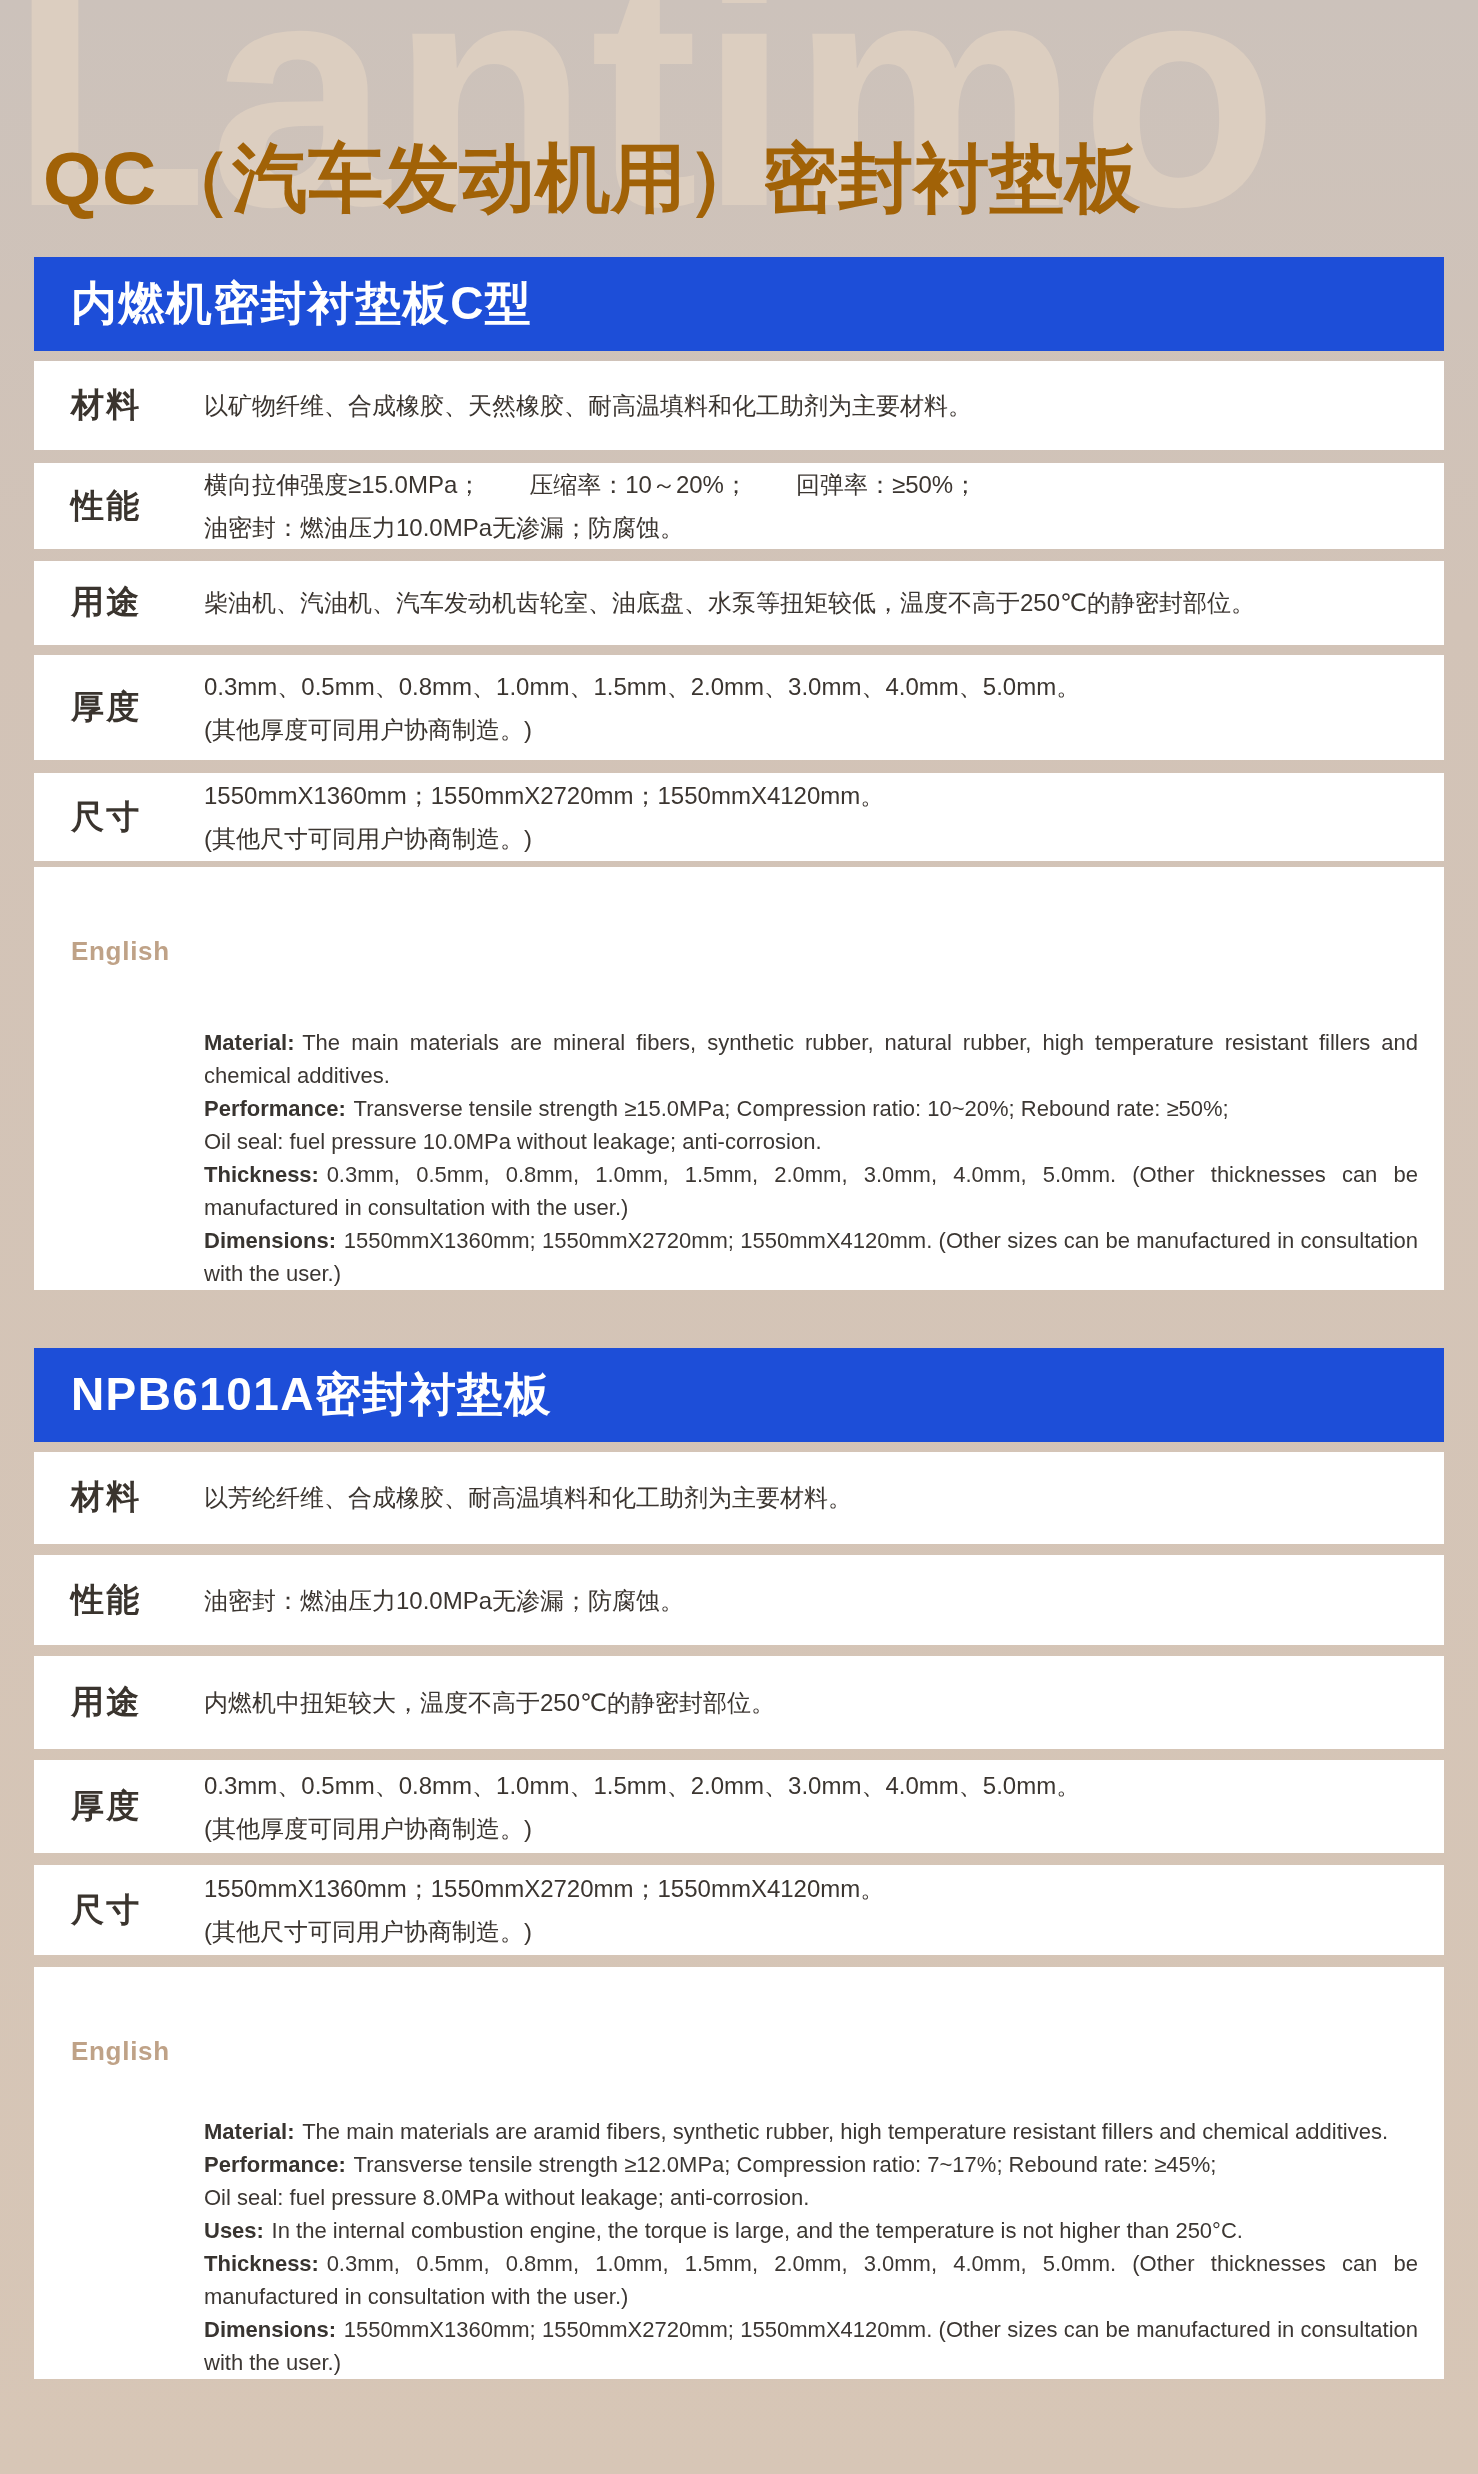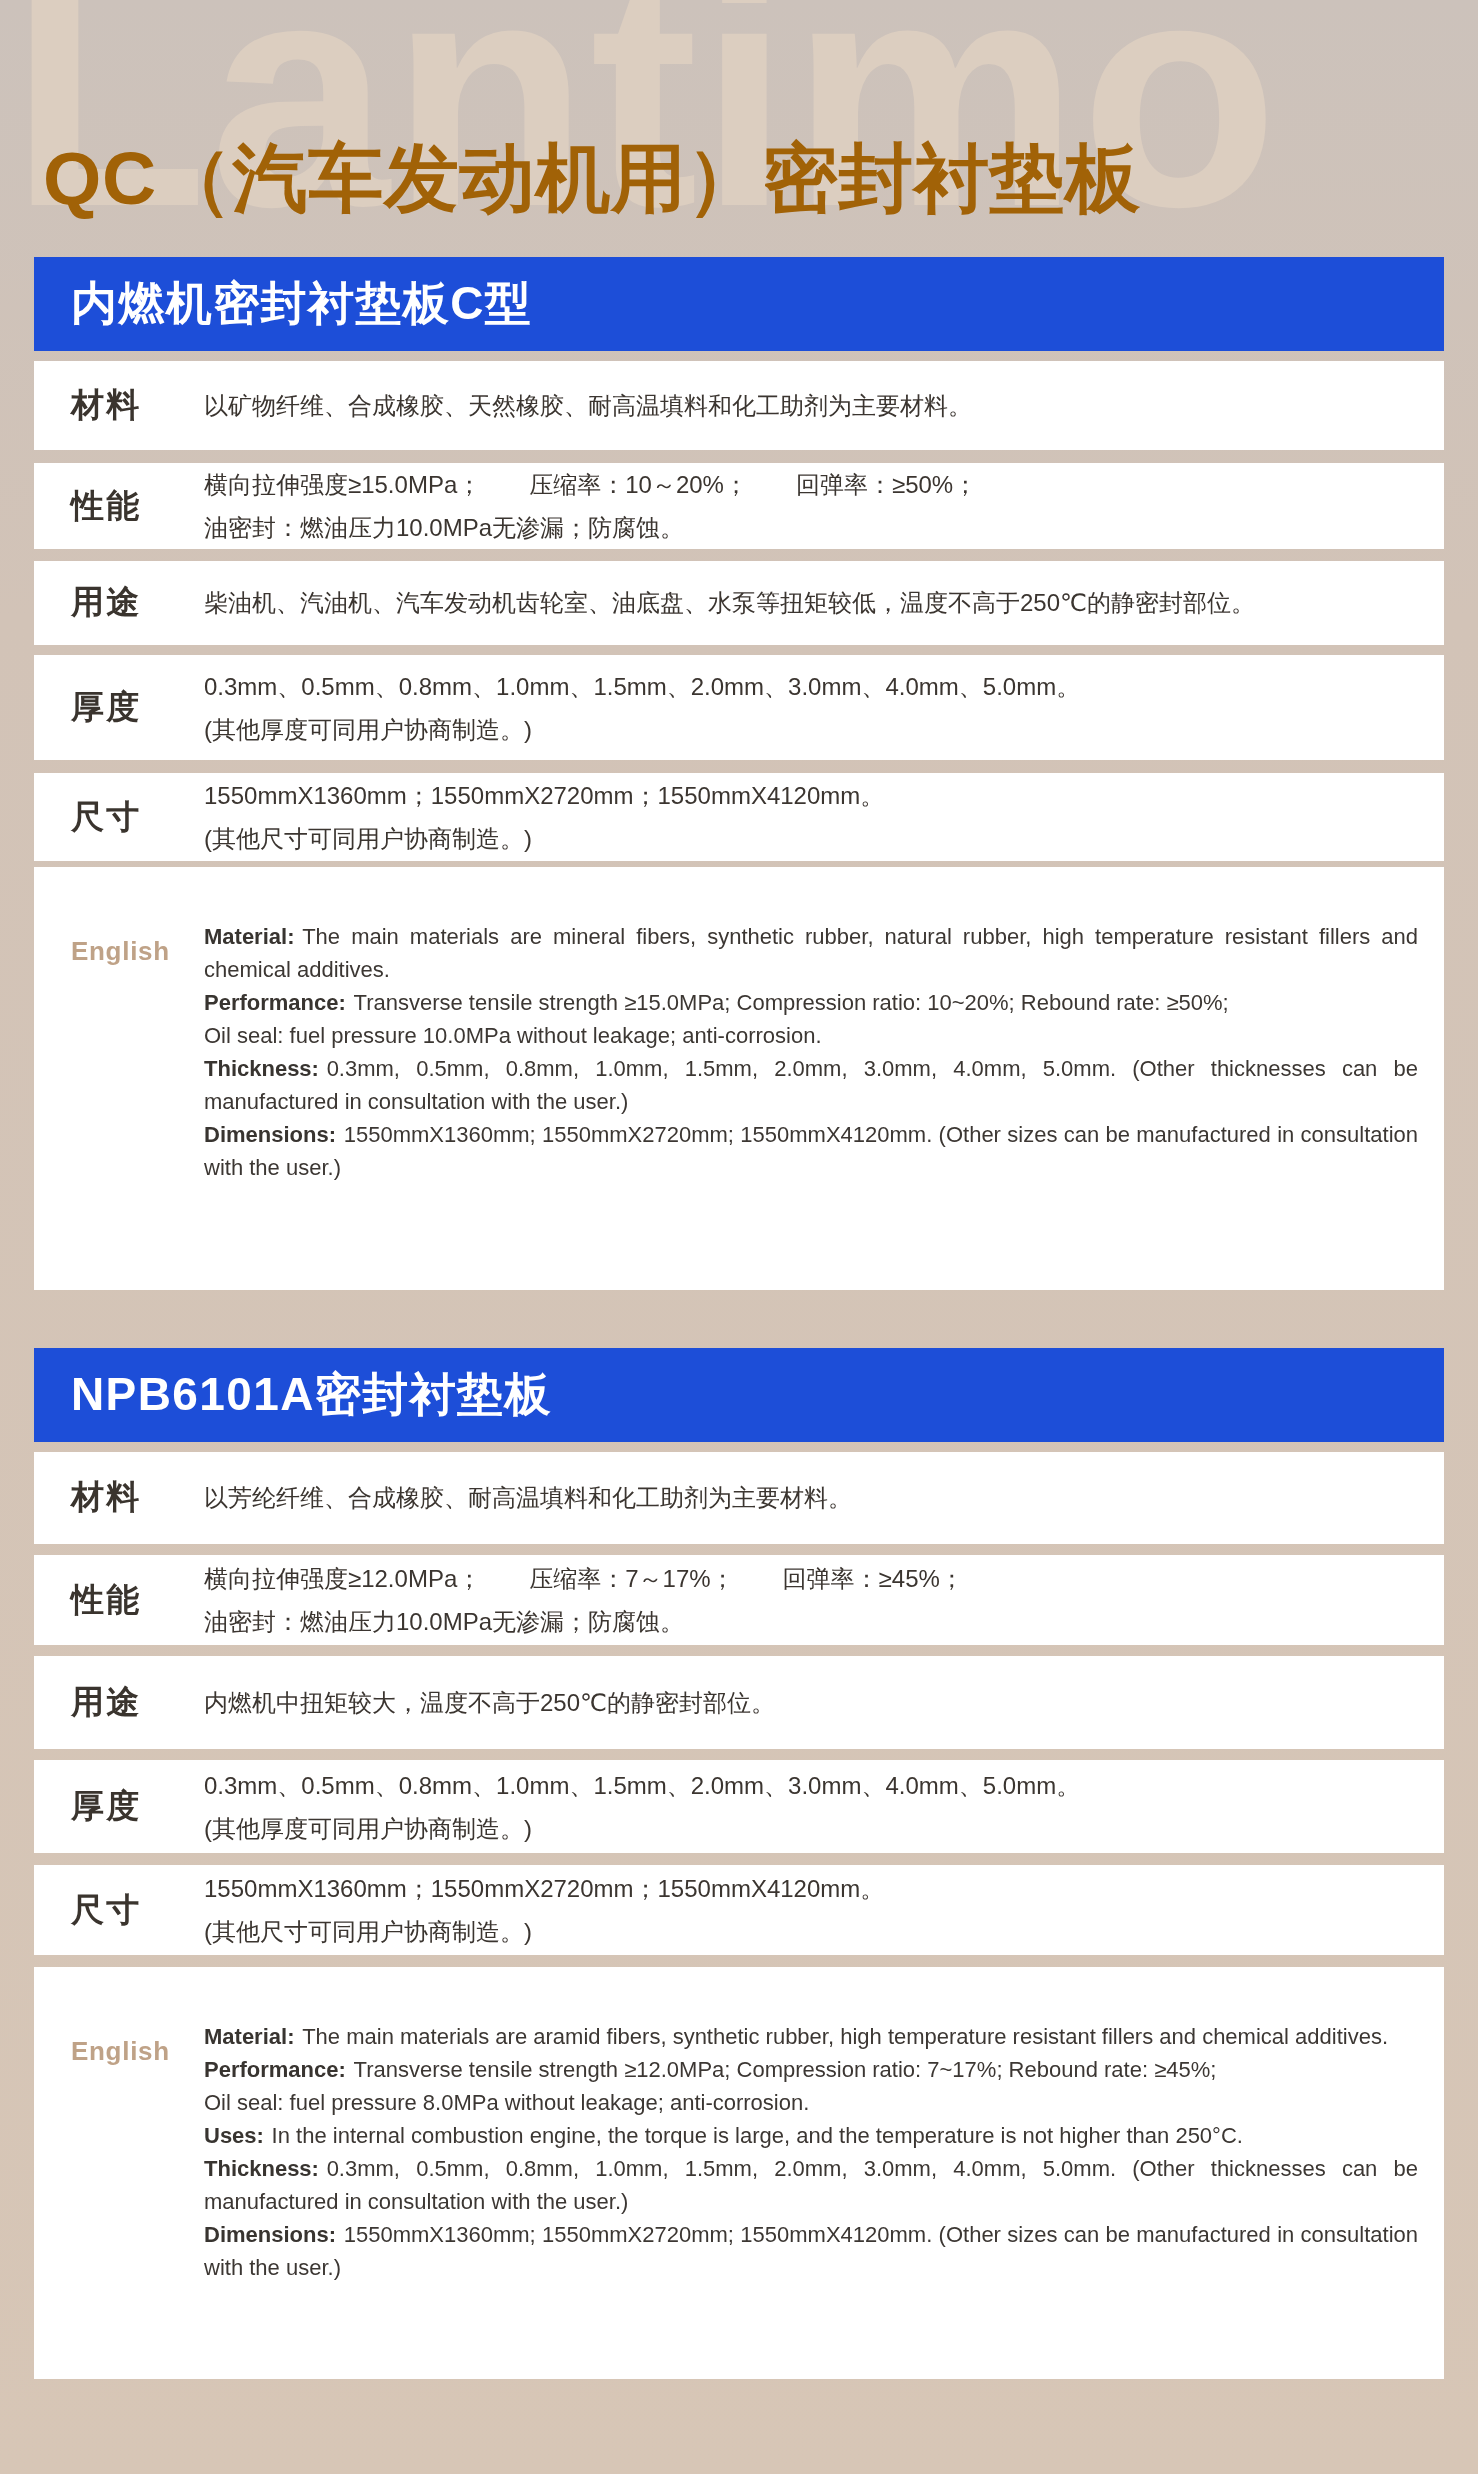--- a/index.html
+++ b/index.html
@@ -47,21 +47,21 @@
     padding-right:7.2px;box-sizing:border-box;
   }
   .content-cell p{
     margin:0;font-size:24px;line-height:43px;color:#3b3530;white-space:nowrap;
   }
   .english-row .label-cell{align-items:flex-start;}
   .english-label{
     margin-top:69px;font-size:26px;font-weight:bold;color:#bfa287;letter-spacing:0.7px;
   }
   .english-content{
-    justify-content:flex-start;padding:53px 26px 0 0;
+    justify-content:flex-end;padding:53px 26px 0 0;
   }
   .english-content p{
     font-size:22px;line-height:33px;color:#3c3733;
     white-space:normal;text-align:justify;margin:0;
   }
   .english-content strong{font-weight:bold;color:#383430;}
   .english-content strong:not(:empty){margin-right:0.35em;}
 </style>
 </head>
 <body>
@@ -151,21 +151,20 @@
       <div class="content-cell">
         <p>以芳纶纤维、合成橡胶、耐高温填料和化工助剂为主要材料。</p>
       </div>
     </div>
 
     <div class="row" style="min-height:90px;margin-bottom:10.8px;">
       <div class="label-cell">
         <span class="label-text">性能</span>
       </div>
       <div class="content-cell">
-        <p>横向拉伸强度≥12.0MPa；　　压缩率：7～17%；　　回弹率：≥45%；</p>
         <p>油密封：燃油压力10.0MPa无渗漏；防腐蚀。</p>
       </div>
     </div>
 
     <div class="row" style="min-height:93px;margin-bottom:10.8px;">
       <div class="label-cell">
         <span class="label-text">用途</span>
       </div>
       <div class="content-cell">
         <p>内燃机中扭矩较大，温度不高于250℃的静密封部位。</p>

